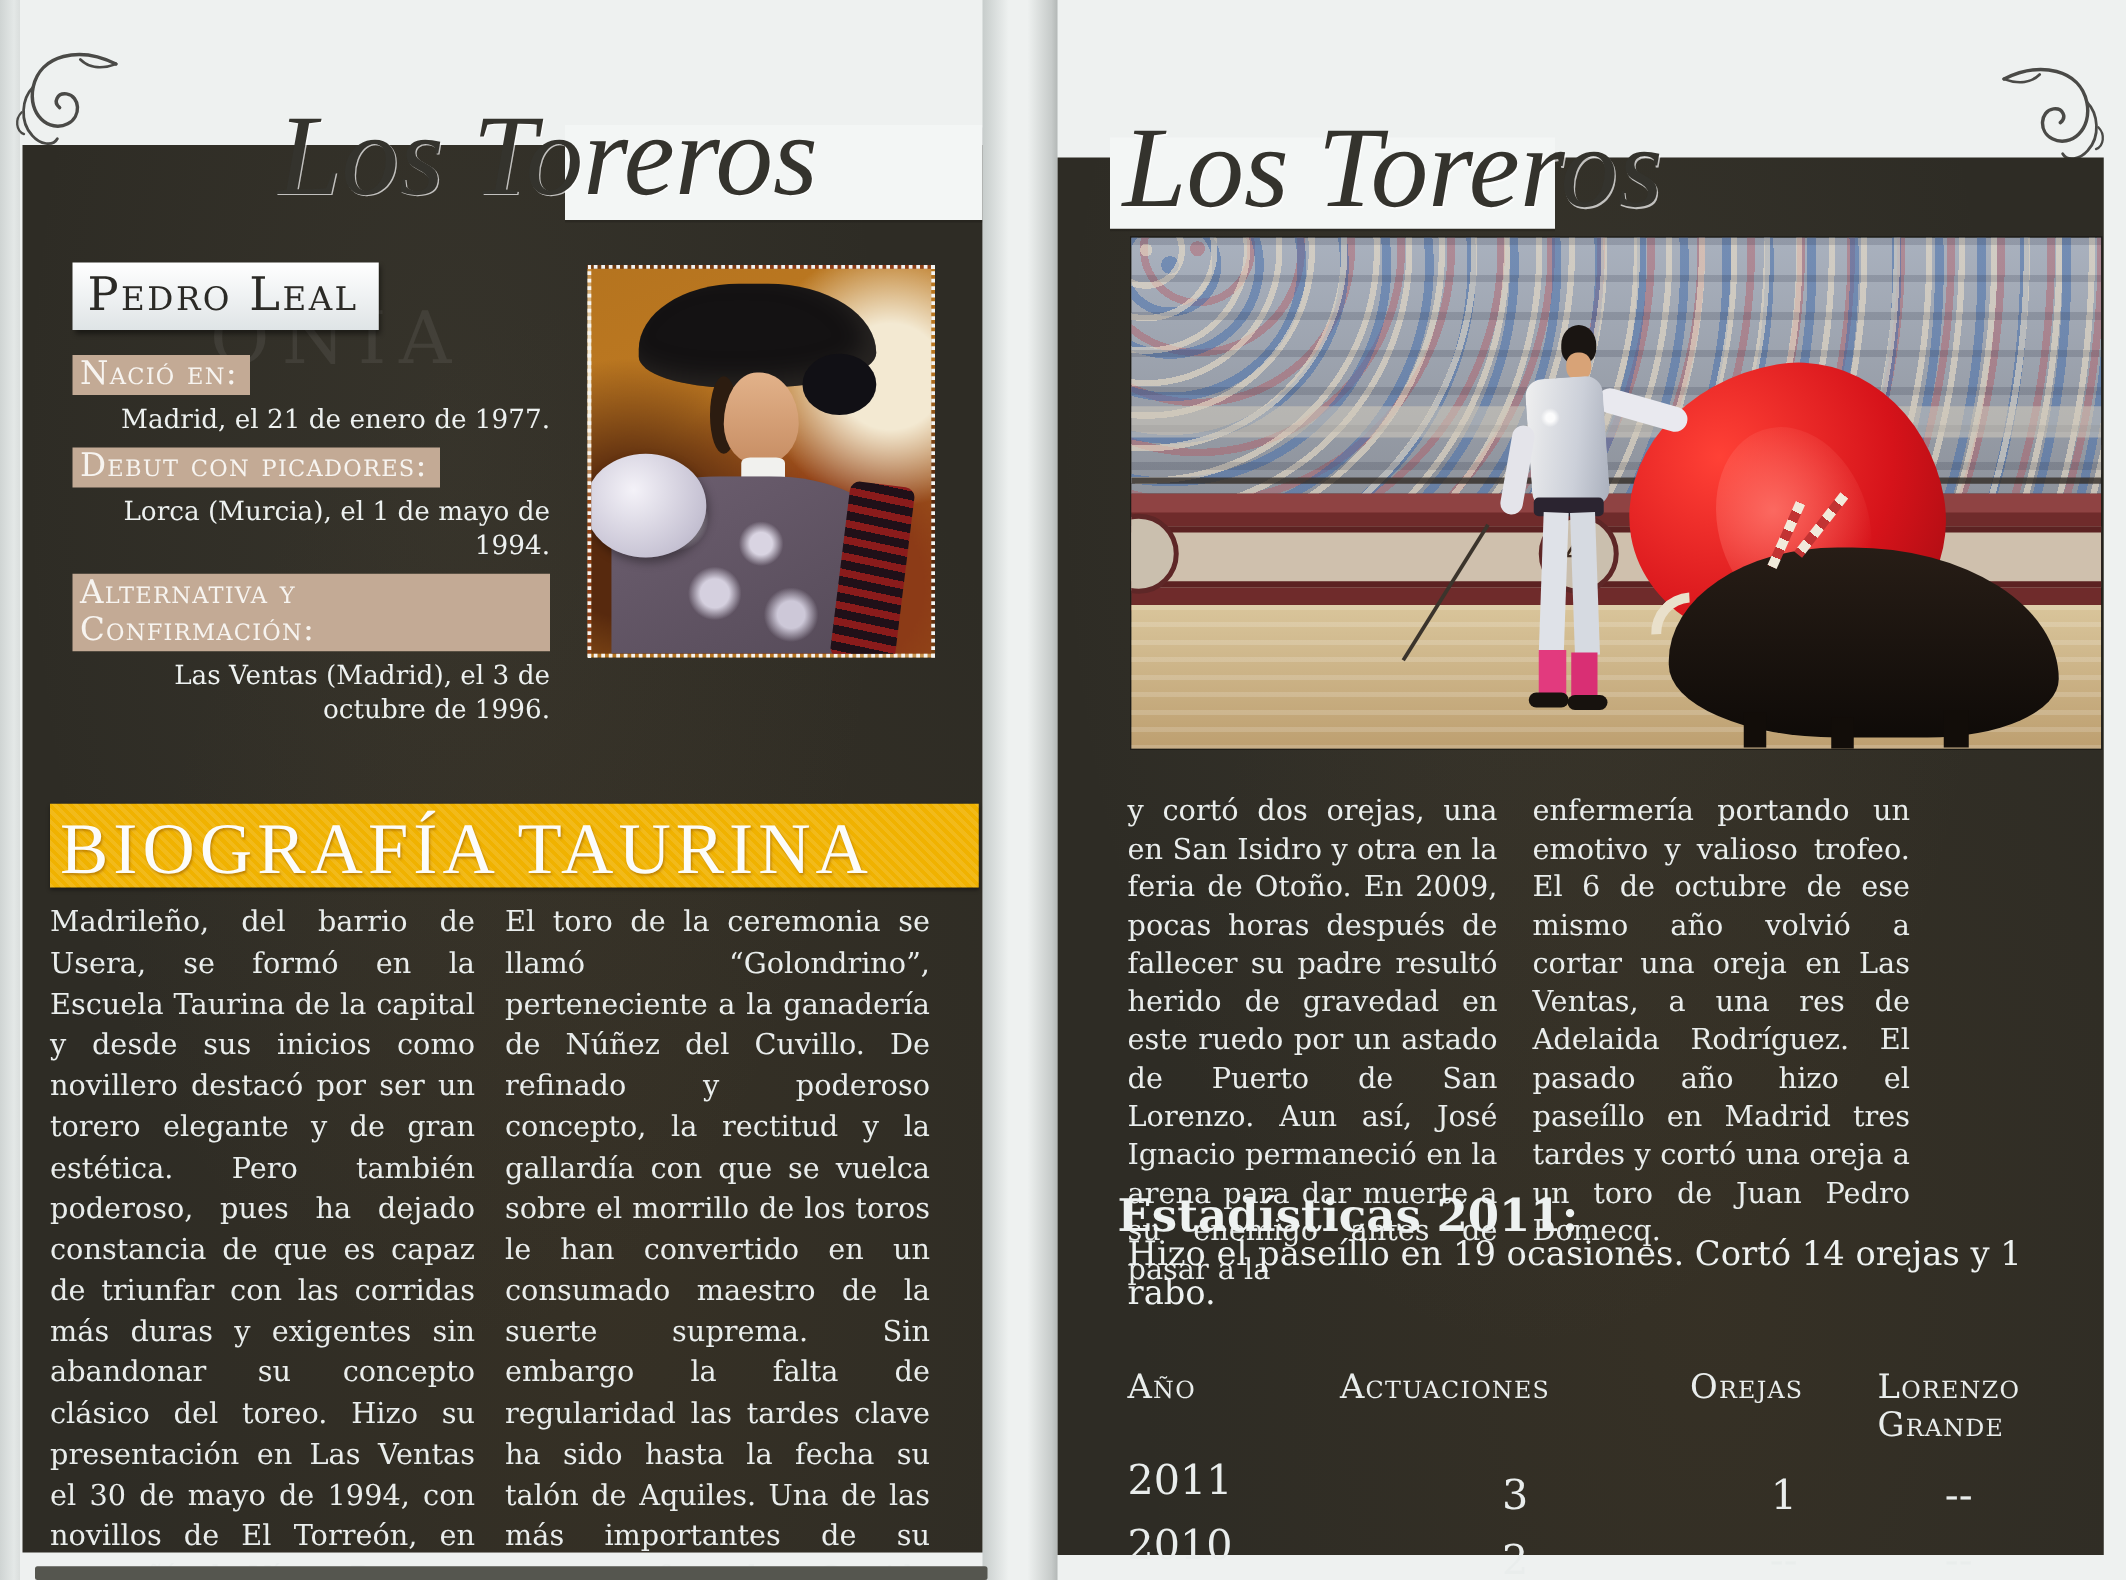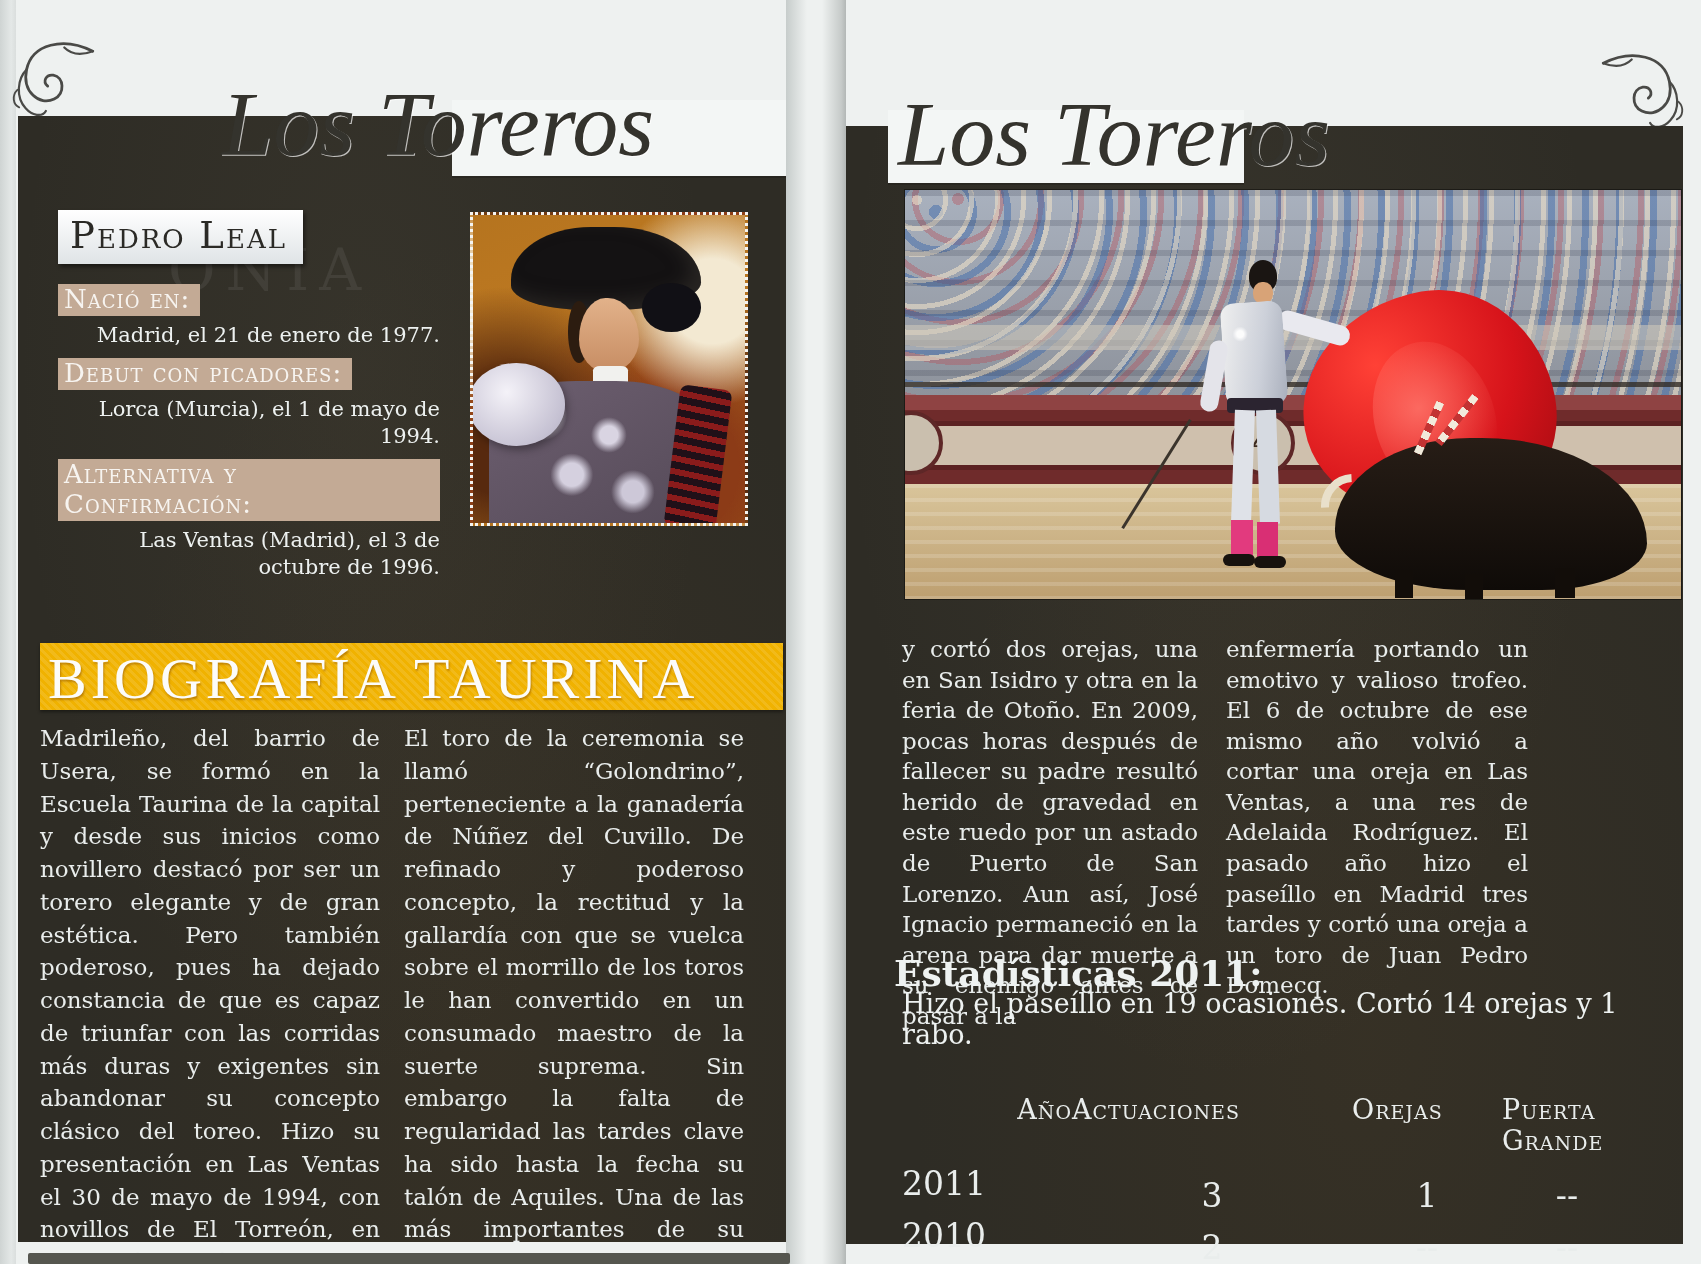--- a/index.html
+++ b/index.html
@@ -142,21 +142,21 @@
   .r-col{position:absolute;color:#e9edec;font-size:23px;line-height:1.33;text-align:justify;}
   .r-c1{left:56px;top:508px;width:296px;}
   .r-c2{left:380px;top:508px;width:302px;}
   .stats-head{position:absolute;left:48px;font-weight:bold;color:#eef2f1;font-size:36px;
               font-family:"DejaVu Serif",serif;}
   .sh-2011{top:826px;}
   .stats-line{position:absolute;left:56px;top:862px;color:#eef2f1;font-size:27px;}
   .sh-madrid{top:930px;}
   .stats-table{position:absolute;left:56px;top:968px;width:730px;display:grid;
                grid-template-columns:170px 280px 150px 130px;color:#e9edec;}
-  .st-h{font-variant:small-caps;font-size:27px;letter-spacing:1px;padding-bottom:8px;text-align:right;}
+  .st-h{font-variant:small-caps;font-size:27px;letter-spacing:1px;padding-bottom:8px;}
   .st-h.c{text-align:left;}
   .st-year{font-size:33px;line-height:40px;}
   .st-val{font-size:33px;line-height:40px;text-align:center;padding-top:12px;}
 </style>
 </head>
 <body>
 
 <div class="canvas">
   <div class="edge-left"></div>
 
@@ -259,21 +259,21 @@
     <div class="r-col r-c2">enfermería portando un emotivo y valioso trofeo. El 6 de octubre de ese mismo año volvió a cortar una oreja en Las Ventas, a una res de Adelaida Rodríguez. El pasado año hizo el paseíllo en Madrid tres tardes y cortó una oreja a un toro de Juan Pedro Domecq.</div>
 
     <div class="stats-head sh-2011">Estadísticas 2011:</div>
     <div class="stats-line">Hizo el paseíllo en 19 ocasiones. Cortó 14 orejas y 1 rabo.</div>
 
 
     <div class="stats-table">
       <div class="st-h">Año</div>
       <div class="st-h c">Actuaciones</div>
       <div class="st-h c">Orejas</div>
-      <div class="st-h c">Puerta Grande</div>
+      <div class="st-h c">Lorenzo Grande</div>
 
       <div class="st-year">2011</div>
       <div class="st-val">3</div>
       <div class="st-val">1</div>
       <div class="st-val">--</div>
 
       <div class="st-year">2010</div>
       <div class="st-val">2</div>
       <div class="st-val">--</div>
       <div class="st-val">--</div>

